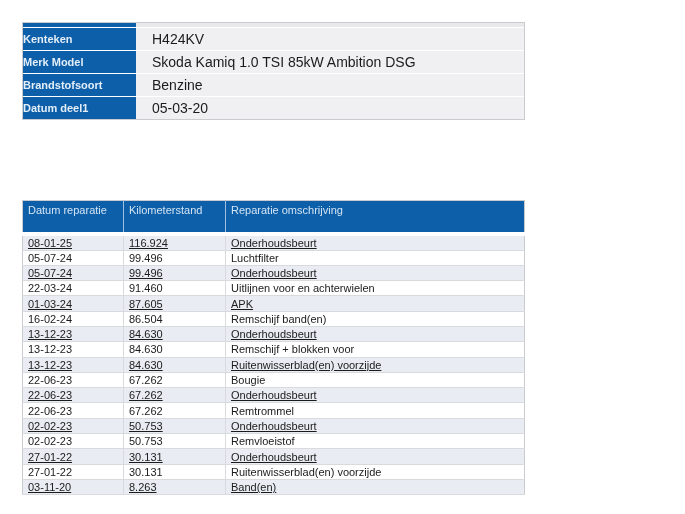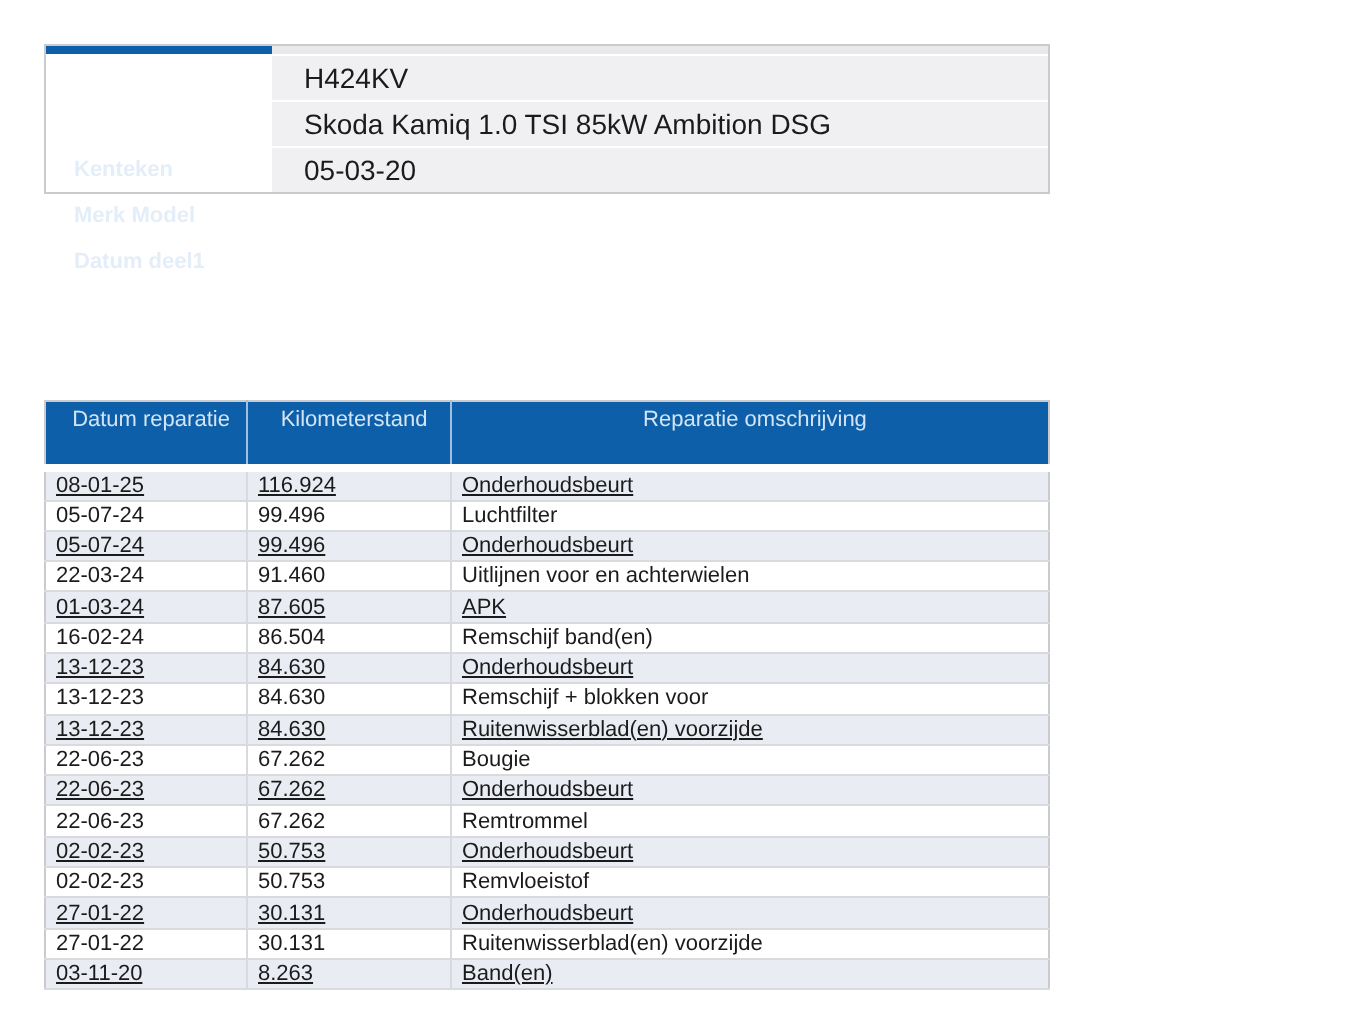--- a/index.html
+++ b/index.html
@@ -32,23 +32,22 @@
   .v-sliver{display:flex;height:4px;margin-bottom:1px;}
   .v-sliver .s-blue{width:113px;background:var(--accent);}
   .v-sliver .s-gray{flex:1;background:#e9e9ec;}
   .v-row{display:flex;height:22px;margin-bottom:1px;}
   .v-row:last-child{margin-bottom:0;}
   .v-label{
     width:113px;box-sizing:border-box;
     background:var(--accent);
     color:#e3eef9;
     font-size:11px;font-weight:bold;
-    line-height:22px;padding-left:14px;
+    line-height:22px;padding-left:0;
     white-space:nowrap;
-    margin-top:46px;
   }
   .v-value{
     flex:1;box-sizing:border-box;
     background:var(--valuebg);
     color:var(--body-text);
     font-size:14px;line-height:22px;
     padding-left:16px;white-space:nowrap;
   }
 
   
@@ -58,21 +57,21 @@
     table-layout:fixed;
     font-size:11px;
     border:1px solid var(--outer);
   }
   .repair-table col.c1{width:101px;}
   .repair-table col.c2{width:102px;}
   .repair-table thead th{
     background:var(--accent);
     color:var(--header-text);
     font-weight:normal;
-    text-align:center;
+    text-align:left;
     vertical-align:top;
     height:33px;
     padding:3px 0 0 5px;
     border-bottom:4px solid #ffffff;
     white-space:nowrap;
     box-sizing:border-box;
   }
   .repair-table thead th + th{border-left:1px solid var(--accent-sep);}
   .repair-table tbody tr{height:15.3px;}
   .repair-table tbody tr.shaded td{background:var(--shaded);text-decoration:underline;}
@@ -99,20 +98,24 @@
   <div class="v-row">
     <div class="v-label">Kenteken</div>
     <div class="v-value">H424KV</div>
   </div>
 
   <div class="v-row">
     <div class="v-label">Merk Model</div>
     <div class="v-value">Skoda Kamiq 1.0 TSI 85kW Ambition DSG</div>
   </div>
 
+  <div class="v-row">
+    <div class="v-label">Brandstofsoort</div>
+    <div class="v-value">Benzine</div>
+  </div>
 
   <div class="v-row">
     <div class="v-label">Datum deel1</div>
     <div class="v-value">05-03-20</div>
   </div>
 </div>
 
 <table class="repair-table">
   <colgroup>
       <col class="c1">

